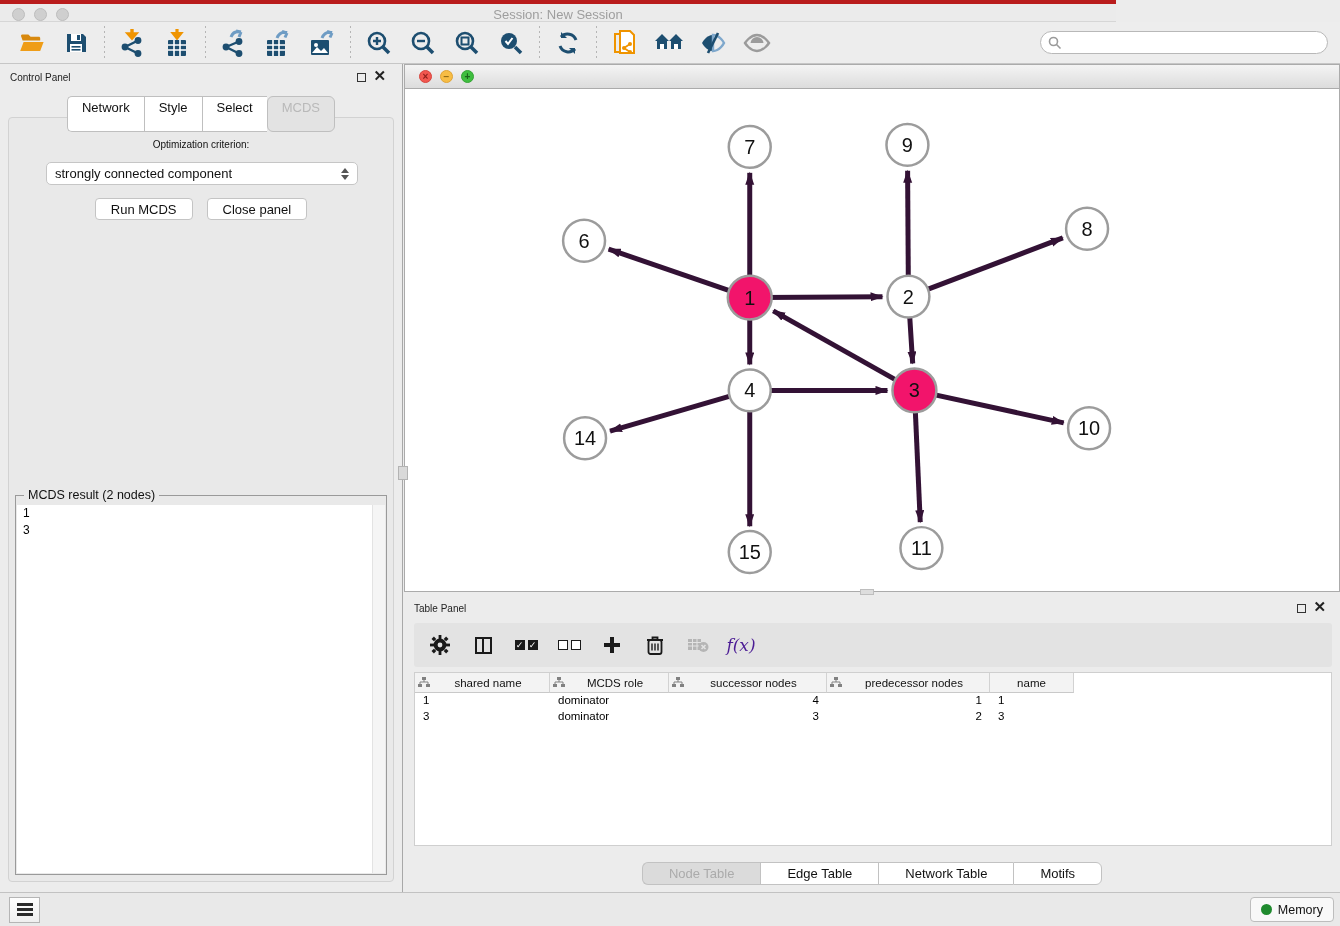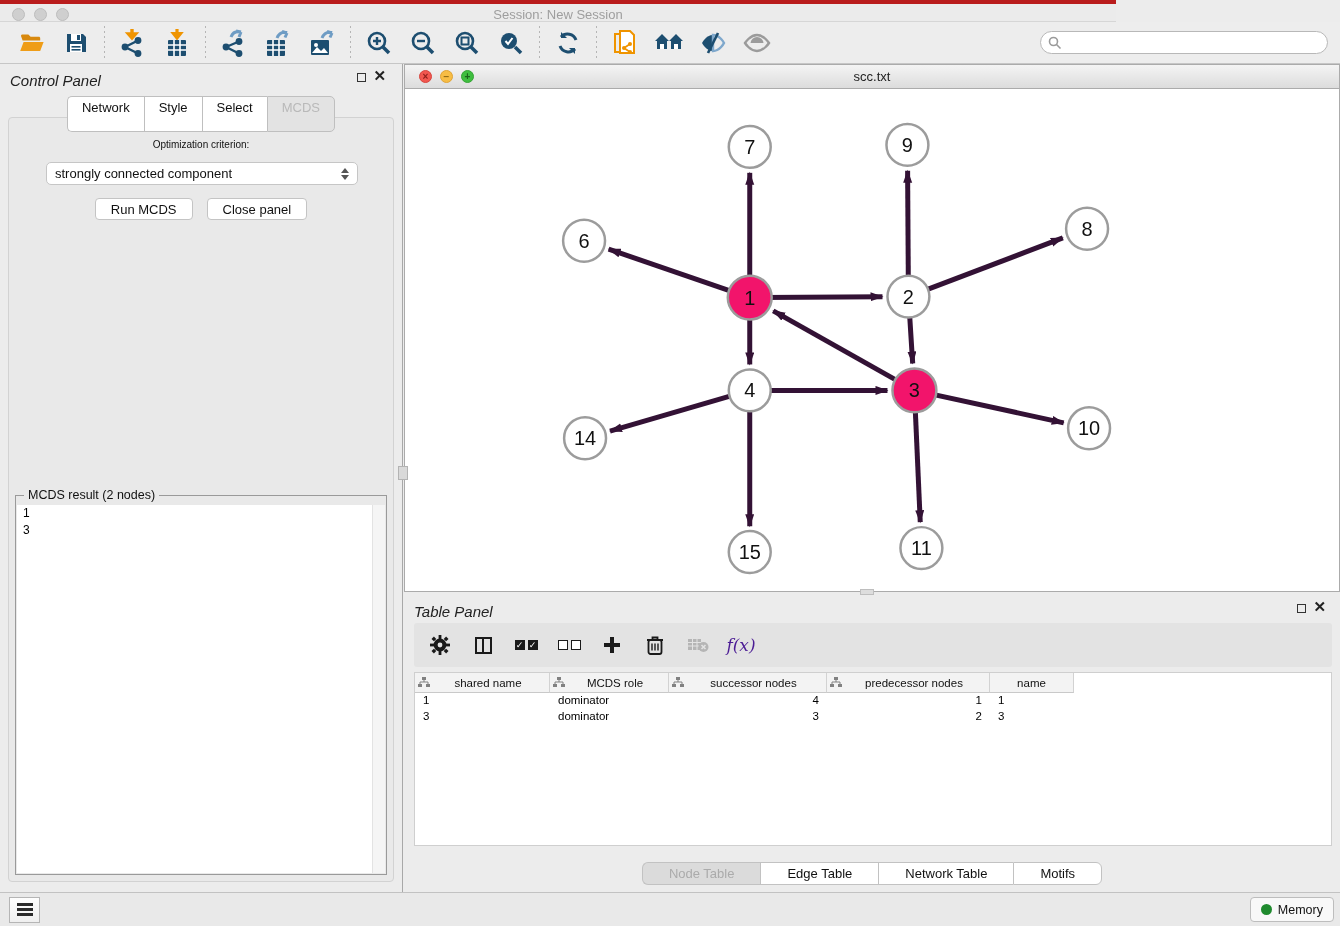--- a/index.html
+++ b/index.html
@@ -26,32 +26,32 @@
   .searchbox { margin-left:auto; margin-right:12px; width:288px; height:23px;
     background:#fff; border:1px solid #B8B8B8; border-radius:12px;
     display:flex; align-items:center; padding-left:7px; }
   .searchbox input { border:none; outline:none; flex:1; height:18px;
     font-size:12px; background:transparent; font-family:"Liberation Sans",sans-serif; }
 
   
   .control-panel { position:absolute; left:0; top:64px; width:403px; height:828px;
     background:#ECECEC; border-right:1px solid #A8A8A8; }
   .panel-head { position:relative; height:28px; }
-  .panel-title { position:absolute; left:10px; top:8px; font-size:15px; color:#222;font-style:italic; }
+  .panel-title { position:absolute; left:10px; top:8px; font-size:10px; color:#222; }
   .float-btn { position:absolute; top:9px; width:9px; height:9px;
     border:1.5px solid #333; background:transparent; }
   .close-btn { position:absolute; top:3px; font-size:15px; font-weight:bold; color:#222; }
   .ctl-tabs { position:absolute; left:0; top:32px; width:100%; display:flex;
     justify-content:center; z-index:2; }
   .ctl-tab { height:36px; padding:3px 14px 0; font-size:13px; color:#111;
     background:#fff; border:1px solid #BFBFBF; border-right:none; }
   .ctl-tab:first-child { border-top-left-radius:5px; border-bottom-left-radius:5px; }
   .ctl-tab:last-child { border-right:1px solid #BFBFBF;
     border-top-right-radius:5px; border-bottom-right-radius:5px; }
-  .ctl-tab.active { background:#E3E3E3; color:#B9B9B9; }
+  .ctl-tab.active { background:#E3E3E3; color:#B9B9B9;border-radius:6px; }
   .ctl-content { position:absolute; left:8px; right:8px; top:53px; bottom:10px;
     background:#E9E9E9; border:1px solid #D2D2D2; border-radius:4px; z-index:1; }
   .opt-label { position:absolute; top:21px; width:100%; text-align:center;
     font-size:10px; color:#111; }
   .dropdown { position:absolute; top:44px; left:37px; width:312px; height:23px;
     background:#fff; border:1px solid #C6C6C6; border-radius:5px;
     display:flex; align-items:center; padding:0 8px; font-size:13px; color:#111; }
   .dd-stepper { margin-left:auto; display:flex; flex-direction:column; gap:2px; }
   .dd-stepper span { width:0; height:0; border-left:4px solid transparent;
     border-right:4px solid transparent; }
@@ -337,21 +337,20 @@
         </div>
     </div>
   </div>
 </div>
 
 <div class="net-window">
   <div class="net-titlebar">
     <span class="net-dot" style="left:14px;background:#F2574F;border:1px solid #D6453E;color:#8E1F1A">×</span>
     <span class="net-dot" style="left:35px;background:#F7BD45;border:1px solid #E0A436;color:#8F6A14">−</span>
     <span class="net-dot" style="left:56px;background:#3FBE3F;border:1px solid #35A435;color:#1B641B">+</span>
-    <span class="net-title">scc.txt</span>
   </div>
   <div class="net-canvas">
     <svg id="graph-svg" viewBox="0 0 935 503">
         <defs>
           <marker id="arrow" markerWidth="16" markerHeight="11" refX="12" refY="4.5" orient="auto" markerUnits="userSpaceOnUse">
             <path d="M0,0 L13,4.5 L0,9 z" fill="#331235"></path>
           </marker>
         </defs>
         <line x1="345" y1="209" x2="345" y2="84" stroke="#331235" stroke-width="5" marker-end="url(#arrow)"></line>
         <line x1="345" y1="209" x2="203.59069648289858" y2="160.44379337063384" stroke="#331235" stroke-width="5" marker-end="url(#arrow)"></line>

